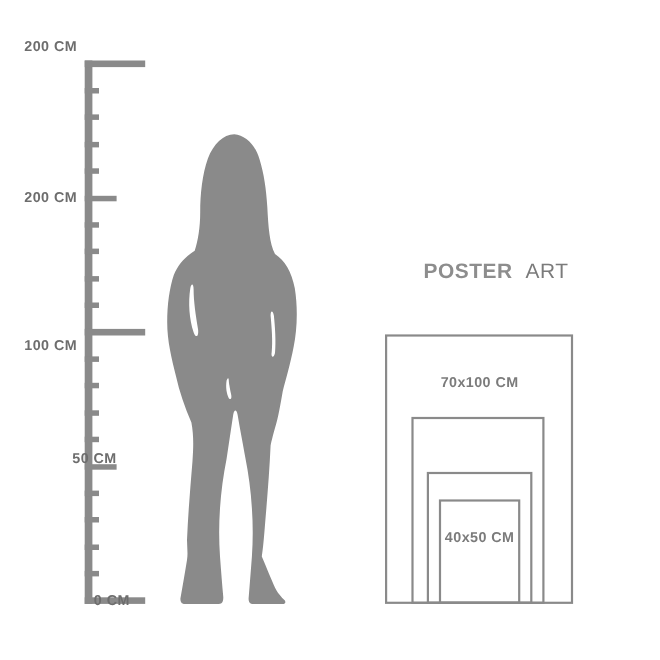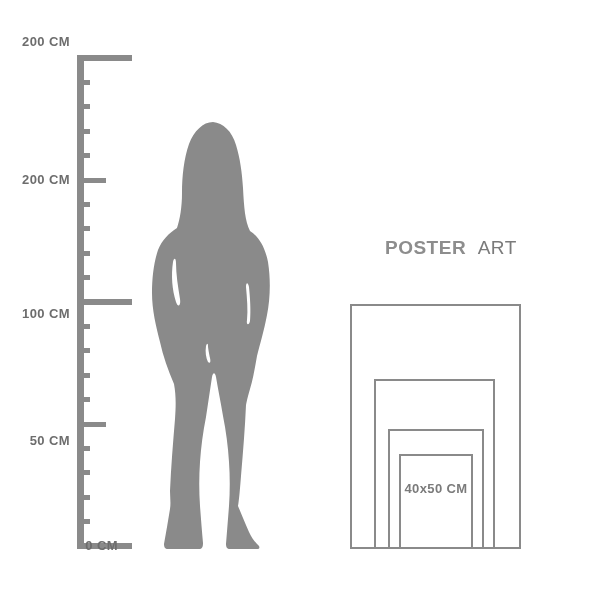--- a/index.html
+++ b/index.html
@@ -85,21 +85,21 @@
         <div class="tick" style="left: 77px; top: 201.9px; width: 13px; height: 5px;"></div>
         <div class="tick" style="left: 77px; top: 177.5px; width: 29px; height: 5px;"></div>
         <div class="tick" style="left: 77px; top: 153.1px; width: 13px; height: 5px;"></div>
         <div class="tick" style="left: 77px; top: 128.7px; width: 13px; height: 5px;"></div>
         <div class="tick" style="left: 77px; top: 104.3px; width: 13px; height: 5px;"></div>
         <div class="tick" style="left: 77px; top: 79.9px; width: 13px; height: 5px;"></div>
         <div class="tick" style="left: 77px; top: 55px; width: 55px; height: 6px;"></div>
         <div class="ruler-label" style="top: 33px;">200 CM</div>
         <div class="ruler-label" style="top: 171px;">200 CM</div>
         <div class="ruler-label" style="top: 293px; margin-top: 12px;">100 CM</div>
-        <div class="ruler-label" style="top: 432px;">50 CM</div>
+        <div class="ruler-label" style="top: 408px; padding-left: 36px;">50 CM</div>
         <div class="ruler-label" style="top: 537px; padding-left: 48px;">0 CM</div>
       </div>
   </div>
 
   <svg id="figure-svg" viewBox="150 118 126 434" xmlns="http://www.w3.org/2000/svg" aria-hidden="true">
     <path class="body" d="
       M 213 122
       C 223 123 232 131 236 145
       C 240 158 242 172 243 188
       C 244 207 245 221 250 231
@@ -158,15 +158,16 @@
   <div id="poster-title">
     <span class="w1">POSTER</span>
     <span class="w1">&nbsp;</span><span class="w2">ART</span>
   </div>
 
   <div class="size-rect" id="rect-70x100"></div>
   <div class="size-rect" id="rect-50x70"></div>
   <div class="size-rect" id="rect-40x50"></div>
   <div class="size-rect" id="rect-30x40"></div>
 
+  <div class="size-label" id="label-70x100">70x100 CM</div>
   <div class="size-label" id="label-40x50">40x50 CM</div>
 
 </div>
 
 </body></html>

